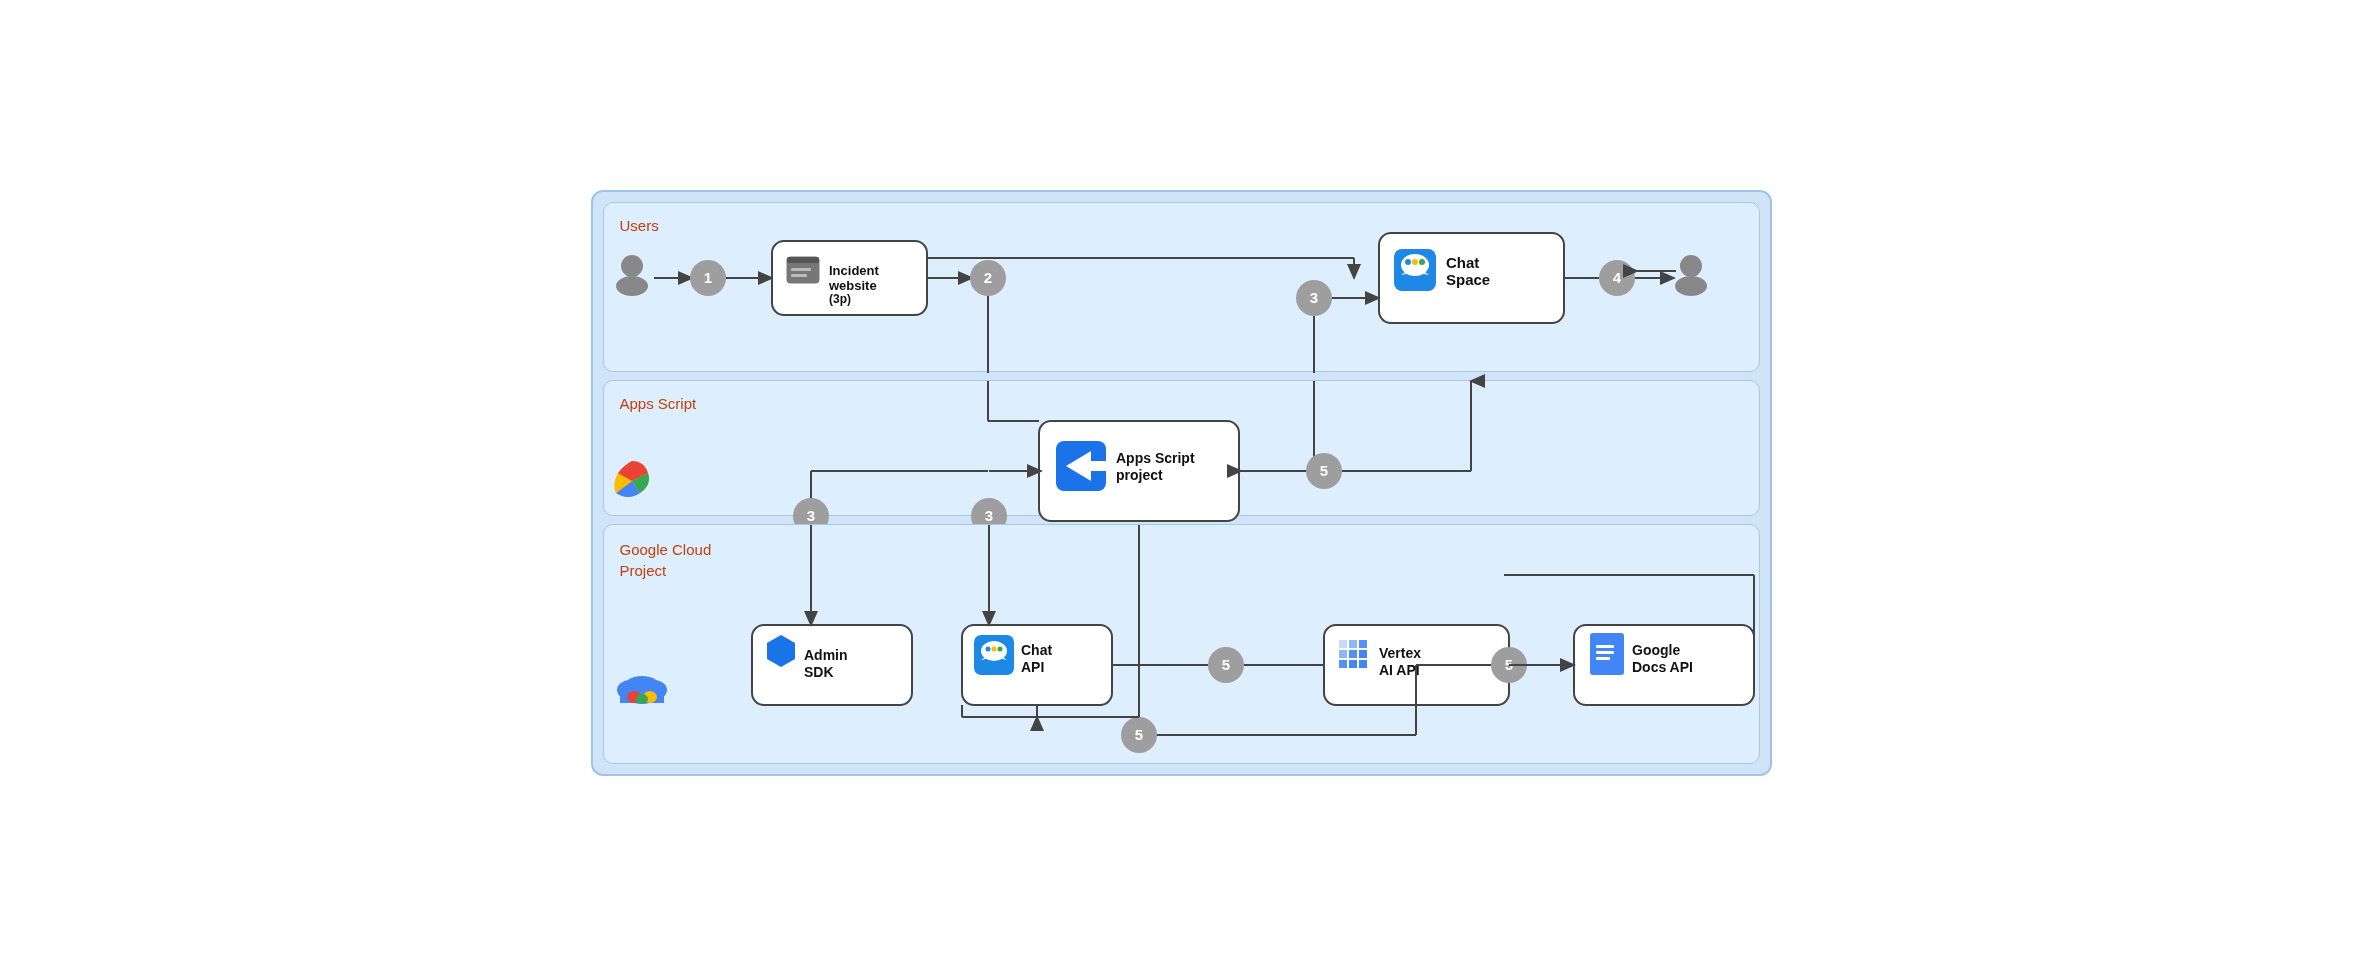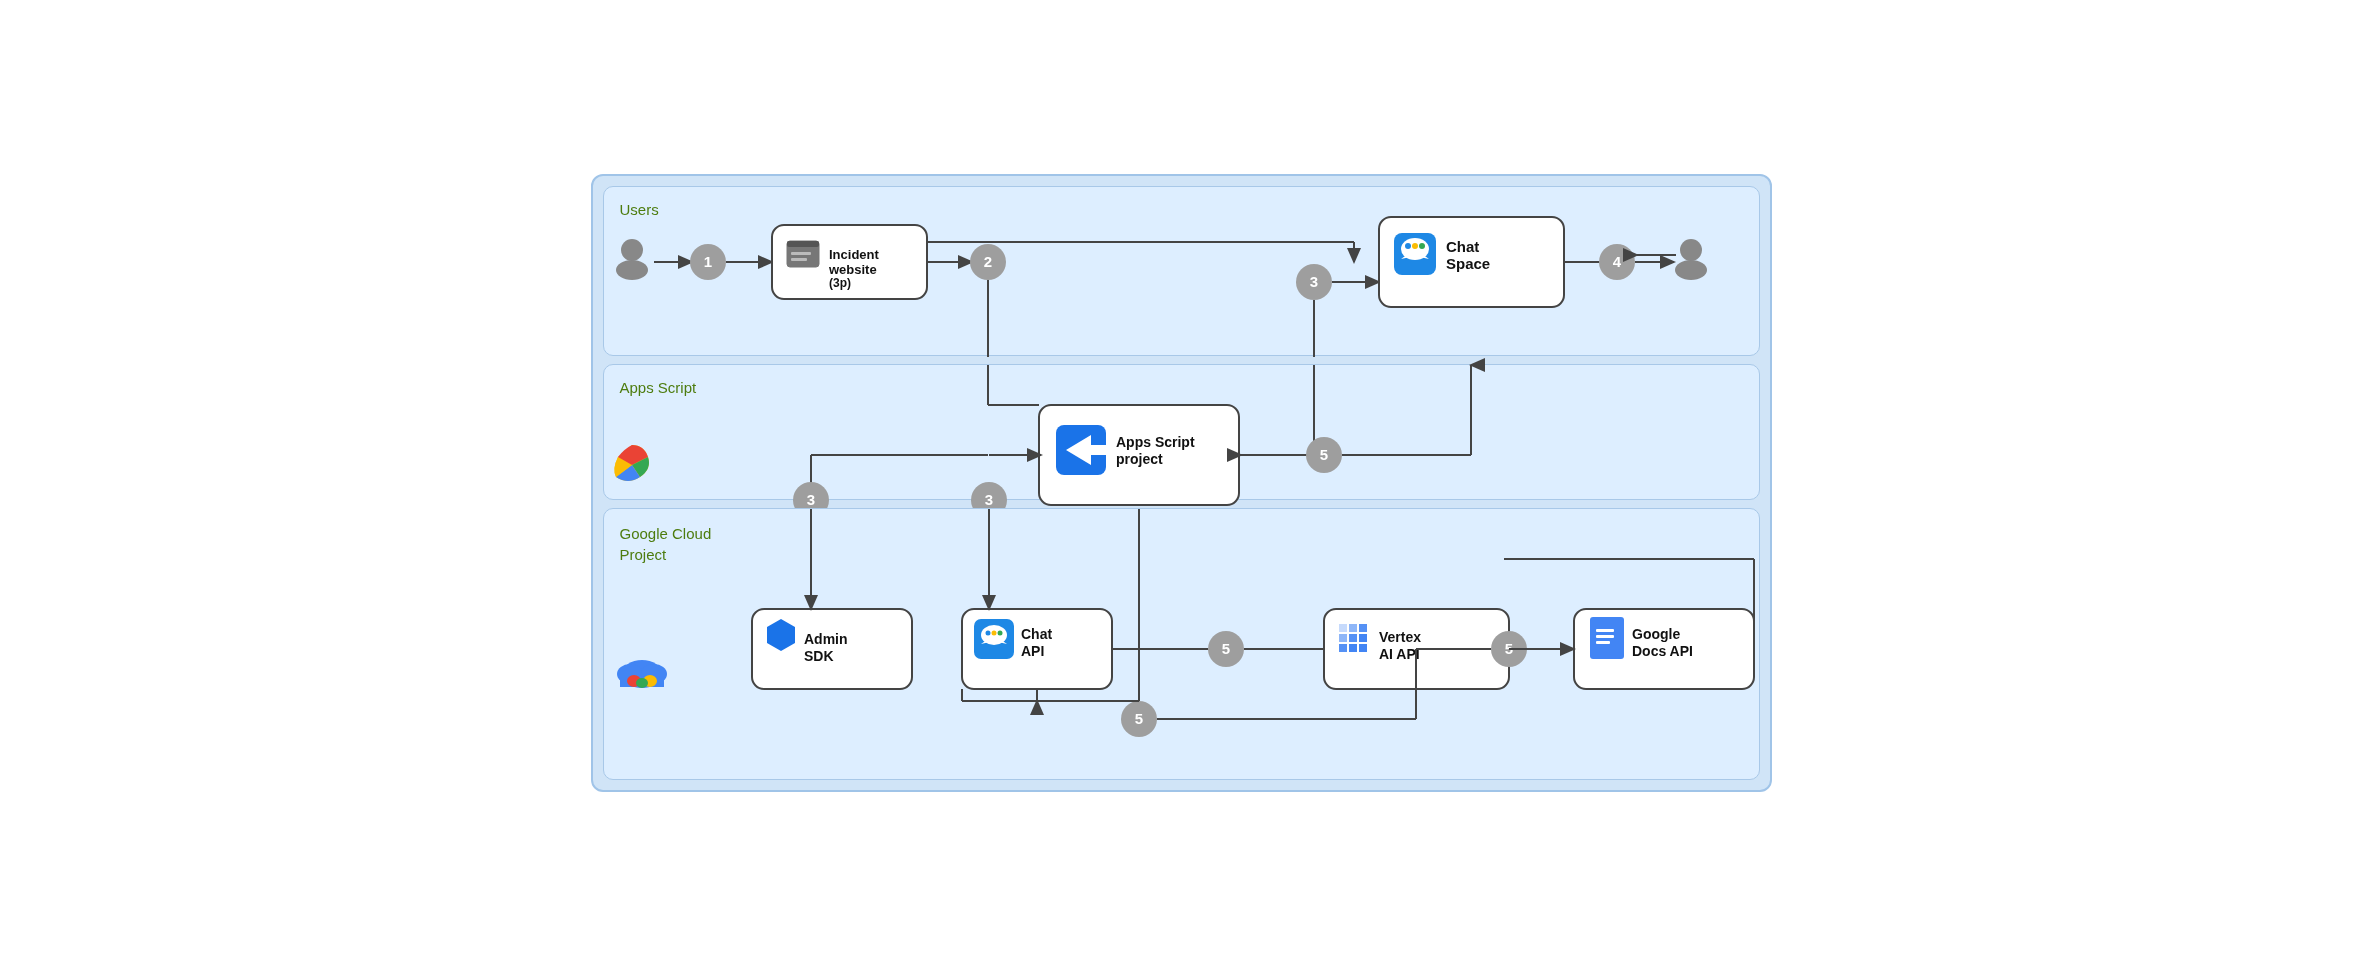--- a/index.html
+++ b/index.html
@@ -32,21 +32,21 @@
       background: #ddeeff;
       border: 1.5px solid #a8c8e8;
       border-radius: 10px;
       padding: 14px 16px;
       position: relative;
     }
 
     .lane-label {
       font-size: 14px;
       font-weight: 500;
-      color: #4d7c0f;
+      color: #c2410c;
       margin-bottom: 8px;
       display: flex;
       align-items: center;
       gap: 6px;
     }
 
     
     .users-lane {
       height: 160px;
     }
@@ -217,21 +217,21 @@
         <circle cx="385" cy="135" r="18" fill="#9e9e9e"></circle>
         <text x="385" y="140" text-anchor="middle" fill="white" font-size="15" font-weight="600">3</text>
 
         <line x1="435" y1="90" x2="385" y2="90" stroke="#444" stroke-width="2"></line>
         <line x1="207" y1="90" x2="225" y2="90" stroke="#444" stroke-width="2"></line>
 
         <line x1="207" y1="90" x2="384" y2="90" stroke="#444" stroke-width="2"></line>
       </svg>
     </div>
 
-    <div class="lane google-cloud-lane" style="position:relative; height:272px;">
+    <div class="lane google-cloud-lane" style="position:relative; height:240px;">
       <div class="lane-label" style="line-height:1.4;">
         <span style="font-size:15px; font-weight:500;">Google Cloud<br>Project</span>
       </div>
 
       <svg style="position:absolute;top:0;left:0;width:100%;height:100%;overflow:visible;">
         <defs>
           <marker id="arr2" markerWidth="8" markerHeight="7" refX="7" refY="3.5" orient="auto">
             <polygon points="0 0, 8 3.5, 0 7" fill="#444"></polygon>
           </marker>
           <marker id="arr2-up" markerWidth="7" markerHeight="8" refX="3.5" refY="1" orient="auto">

